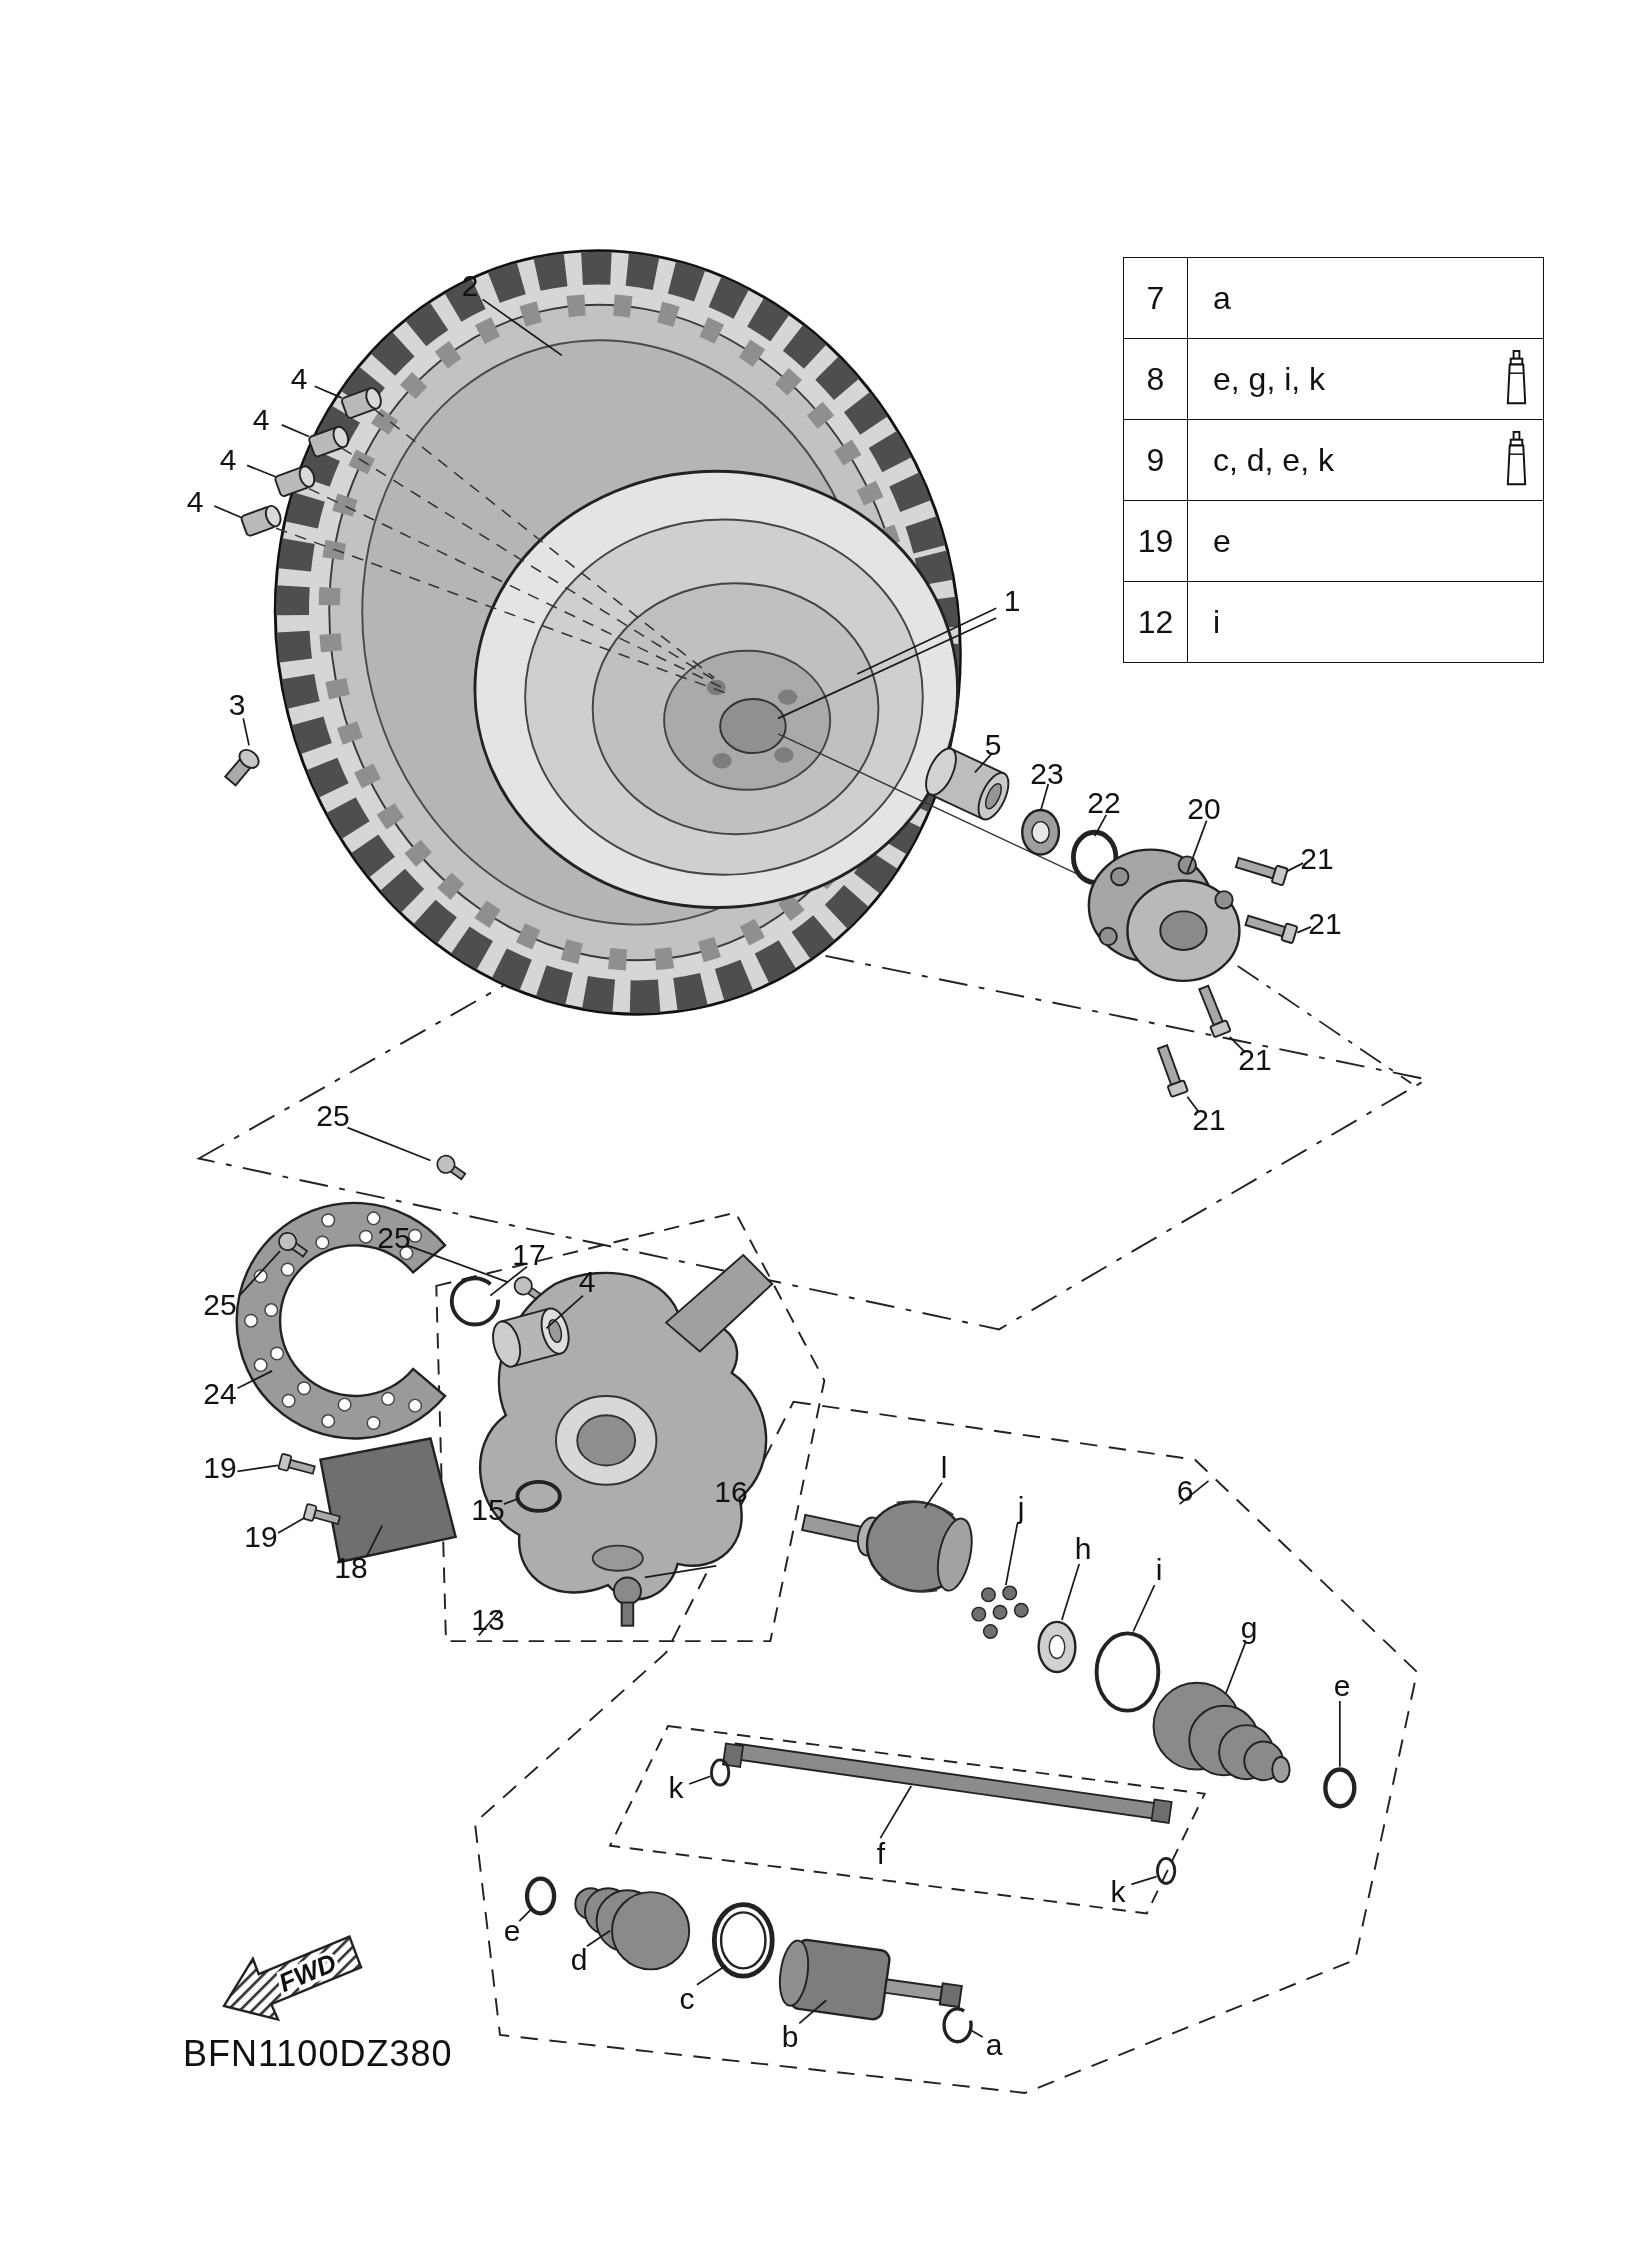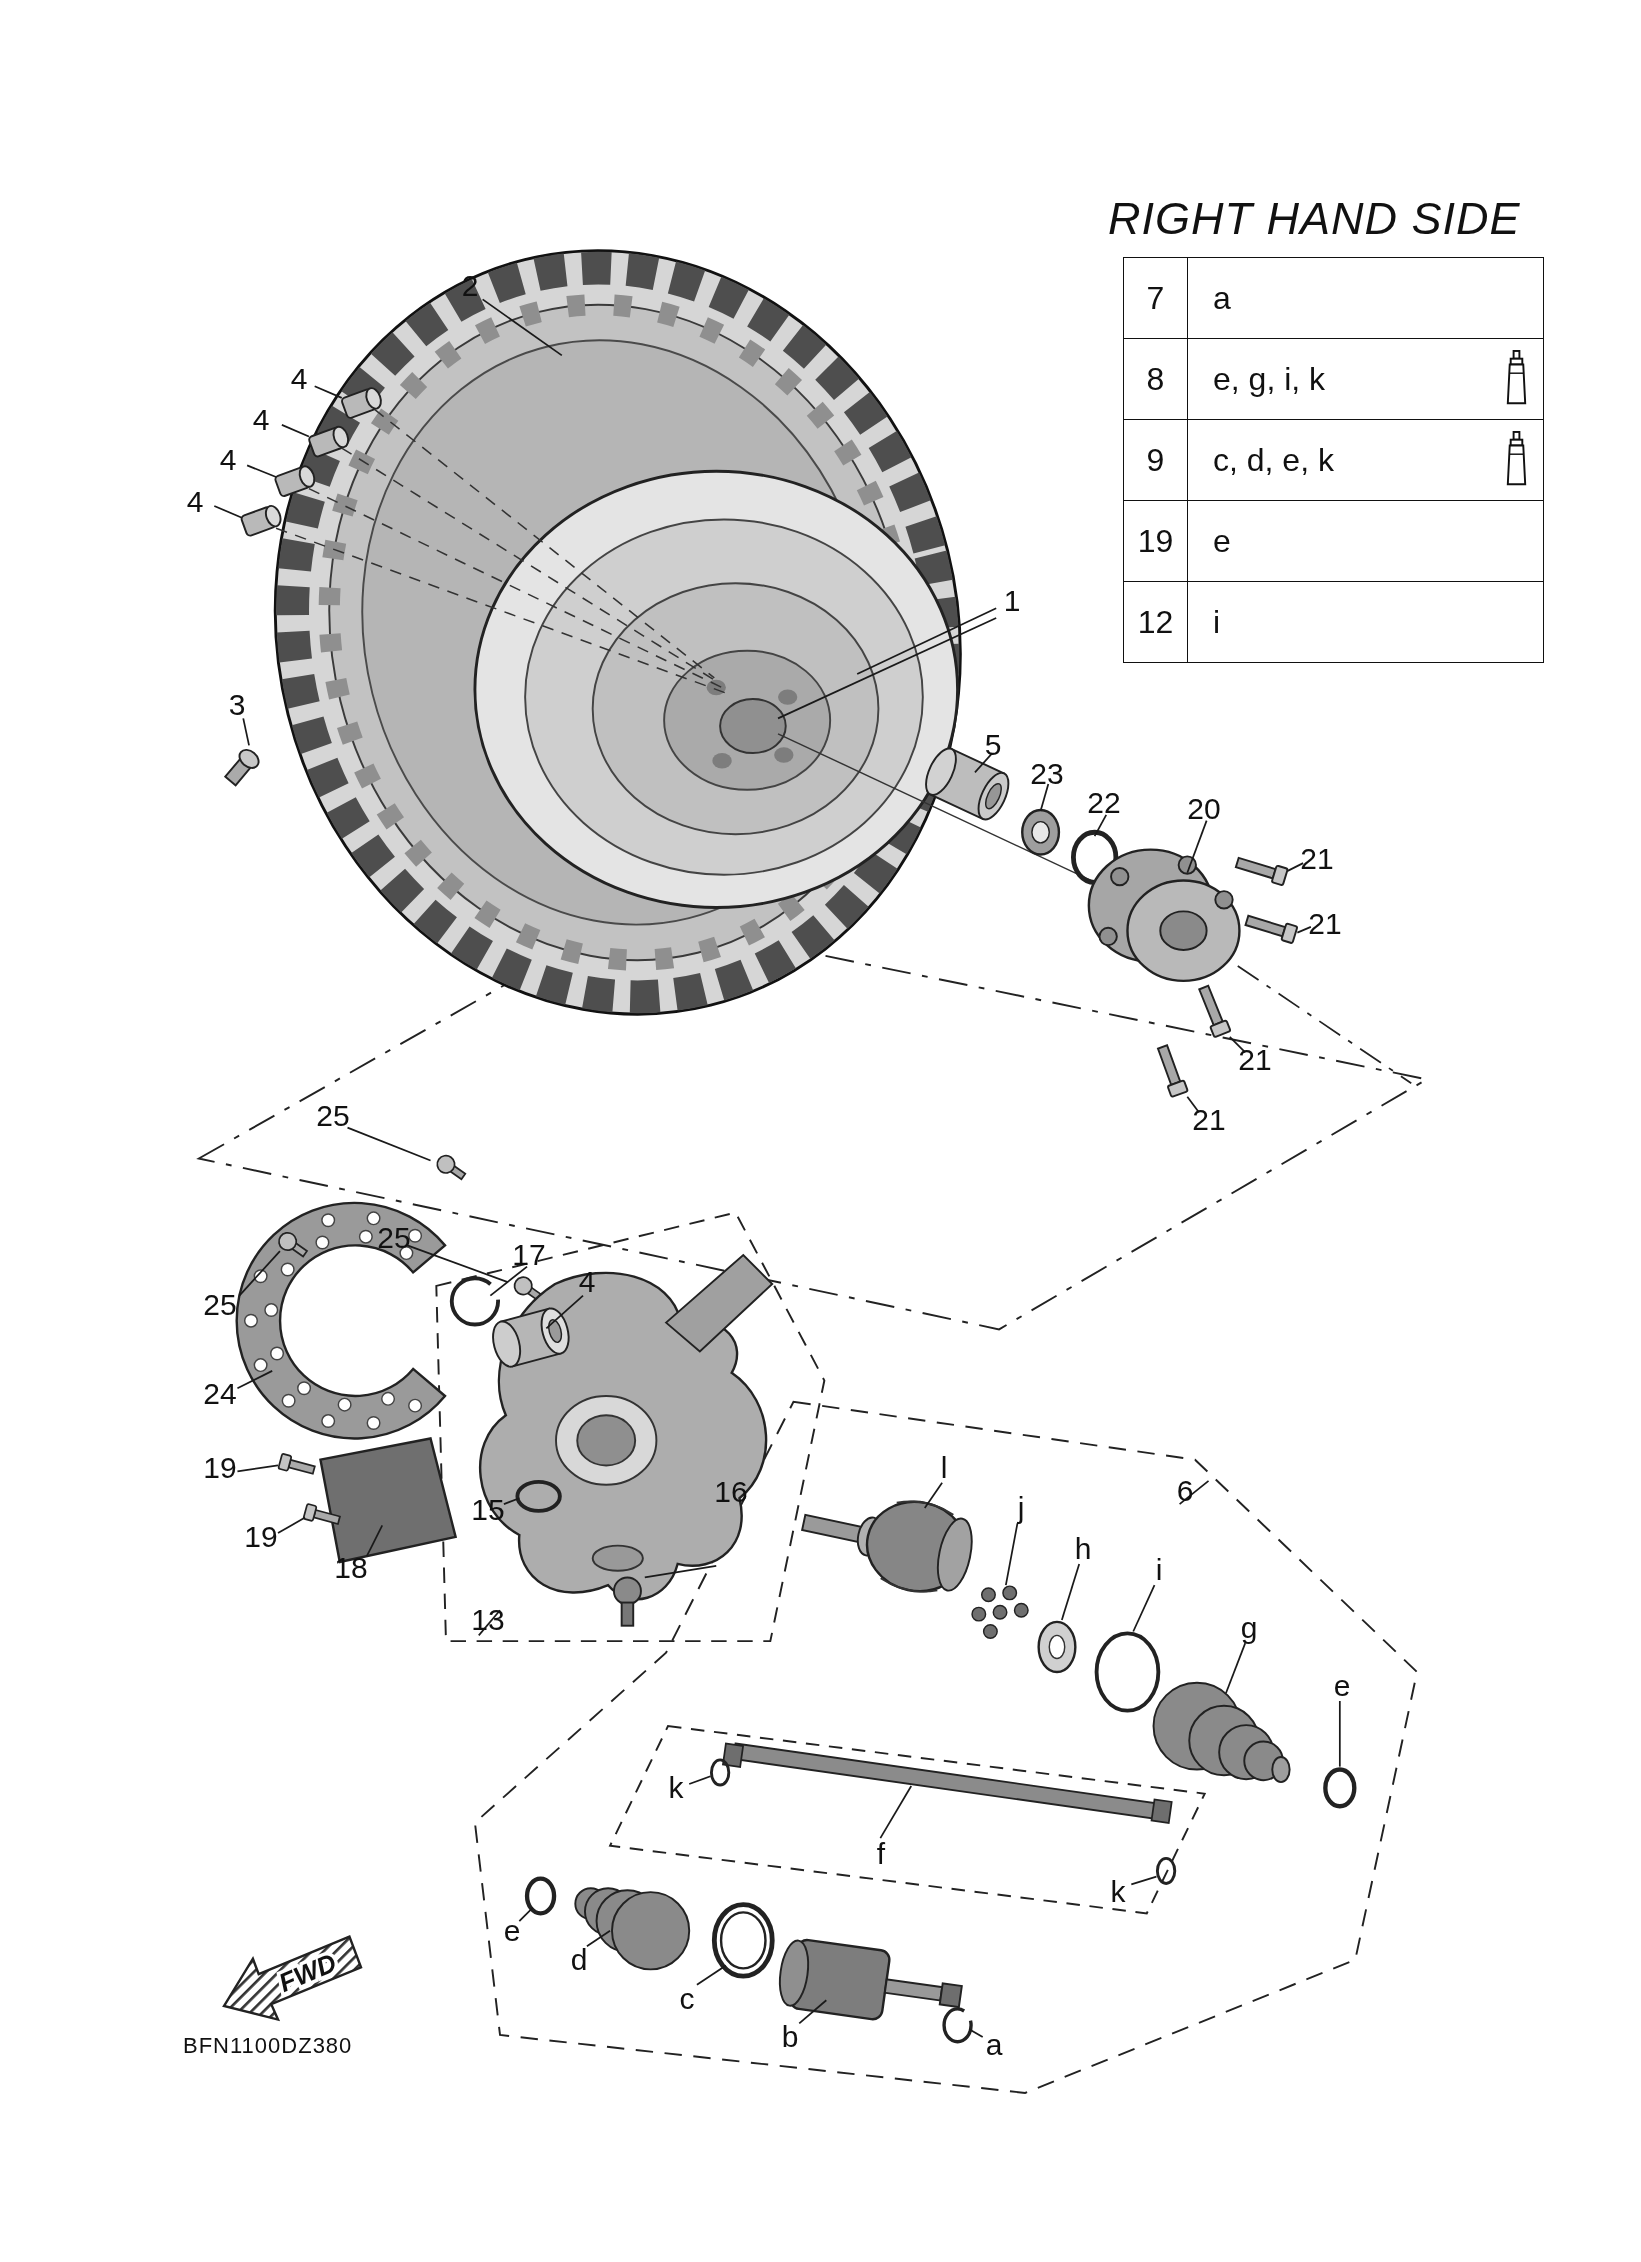--- a/index.html
+++ b/index.html
@@ -23,21 +23,21 @@
   }
   .ref-table td {
     border:1.9px solid #111; height:81px; font-size:32px;
     vertical-align:middle; color:#111;
   }
   .ref-table .c-ref { width:64px; text-align:center; }
   .ref-table .c-items { padding-left:25px; position:relative; }
   .tube { position:absolute; right:11.6px; top:50%; transform:translateY(-50%); }
   .code {
     position:absolute; left:183px; top:2033px;
-    font-size:22px; letter-spacing:1px; color:#111;
+    font-size:36px; letter-spacing:1px; color:#111;
   }
 </style>
 </head>
 <body>
 
 <div class="page">
 
   <svg class="art" viewBox="0 0 1700 2343">
     <defs>
       <pattern id="hatch" width="9" height="9" patternUnits="userSpaceOnUse" patternTransform="rotate(45)">
@@ -329,21 +329,20 @@
       <path d="M828 2096 L856 2072"></path>
         <path d="M1018 2110 L1004 2102"></path>
     </g>
 
     <g>
       <polygon points="232,2078 262,2029 268,2045 362,2006 374,2038 281,2076 288,2092" fill="url(#hatch)" stroke="#222" stroke-width="2.5"></polygon>
       <text transform="translate(294,2064) rotate(-23)" font-size="27" font-style="italic" font-weight="bold" fill="#111" stroke="#fff" stroke-width="7" paint-order="stroke">FWD</text>
     </g>
   </svg>
 
-  <div class="title">RIGHT HAND SIDE</div>
 
   <table class="ref-table">
     <tbody>
       <tr>
         <td class="c-ref">7</td>
         <td class="c-items">a</td>
       </tr>
       <tr>
         <td class="c-ref">8</td>
         <td class="c-items">

